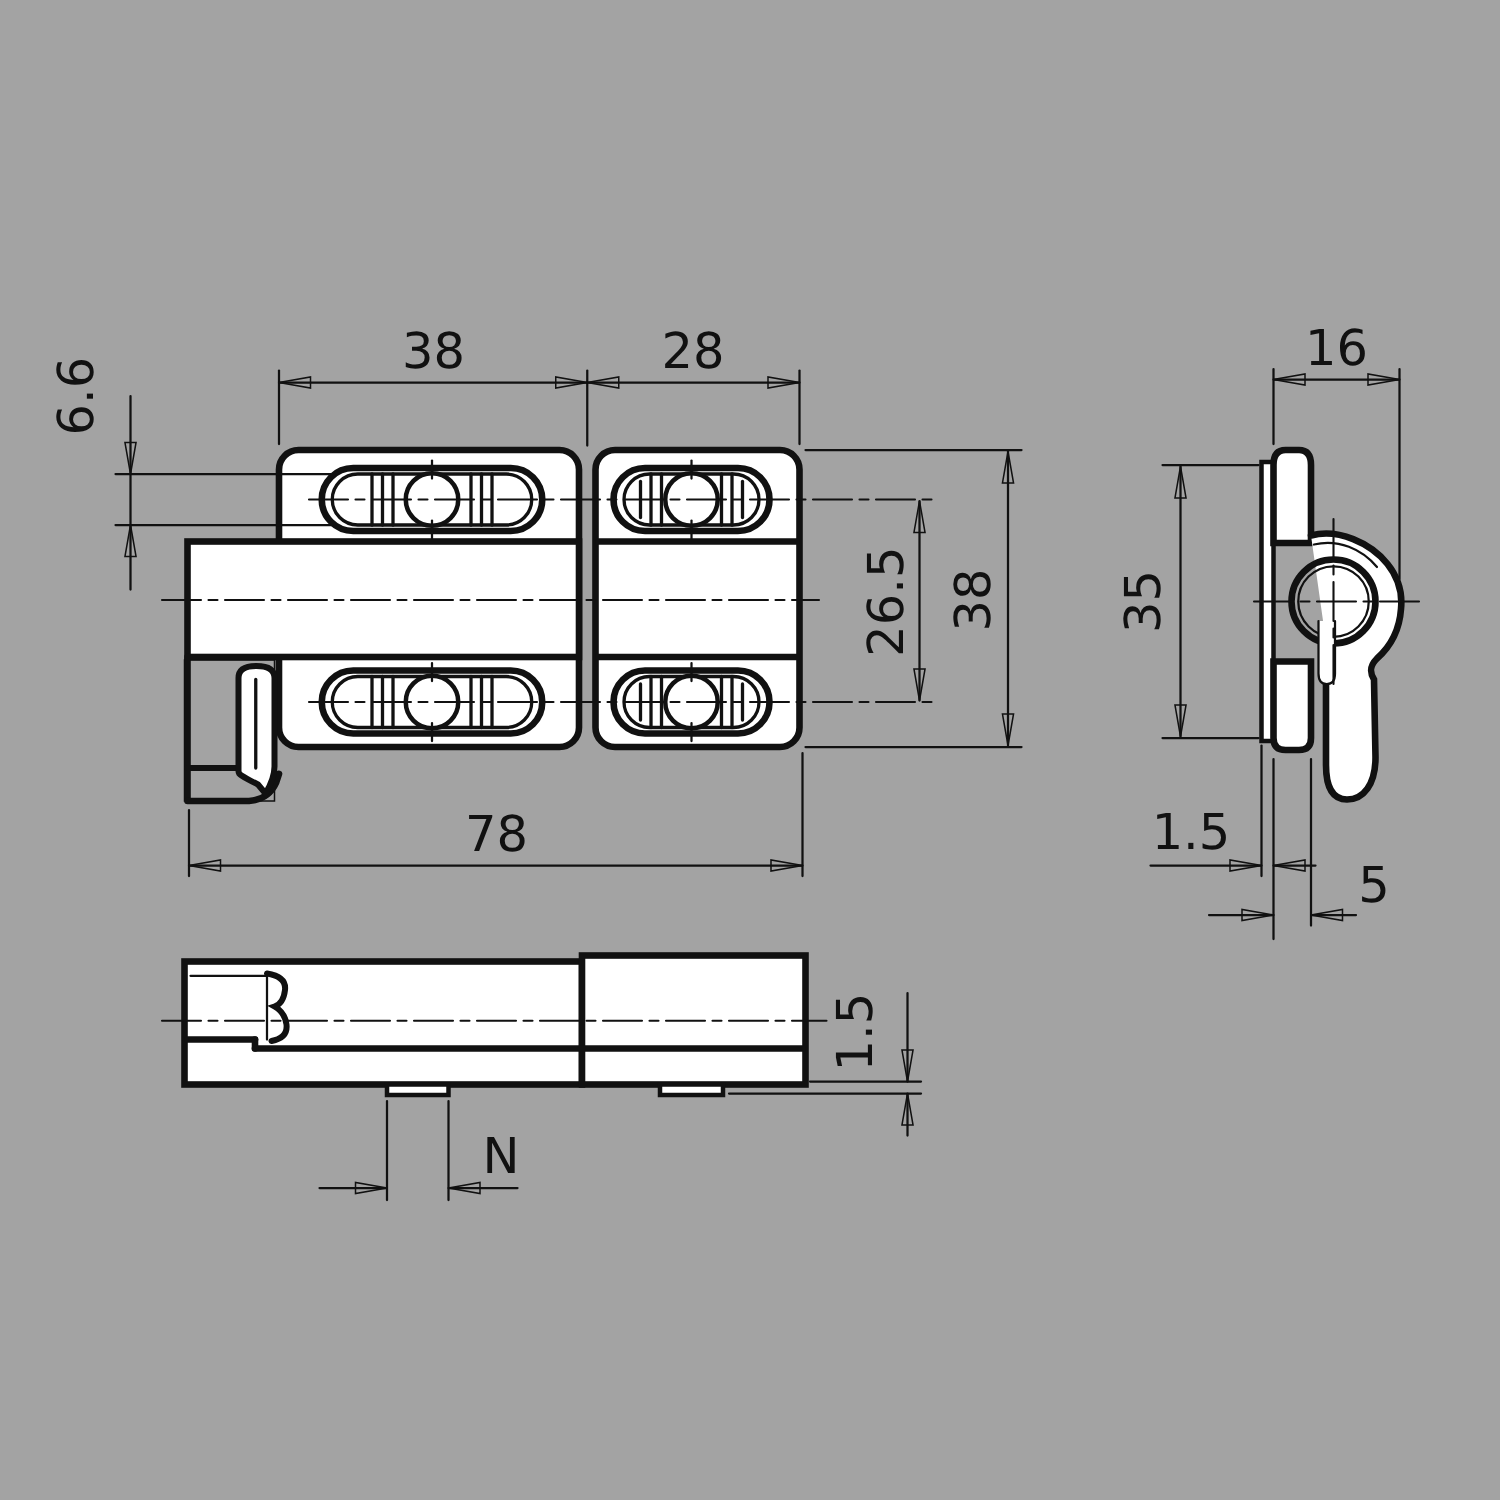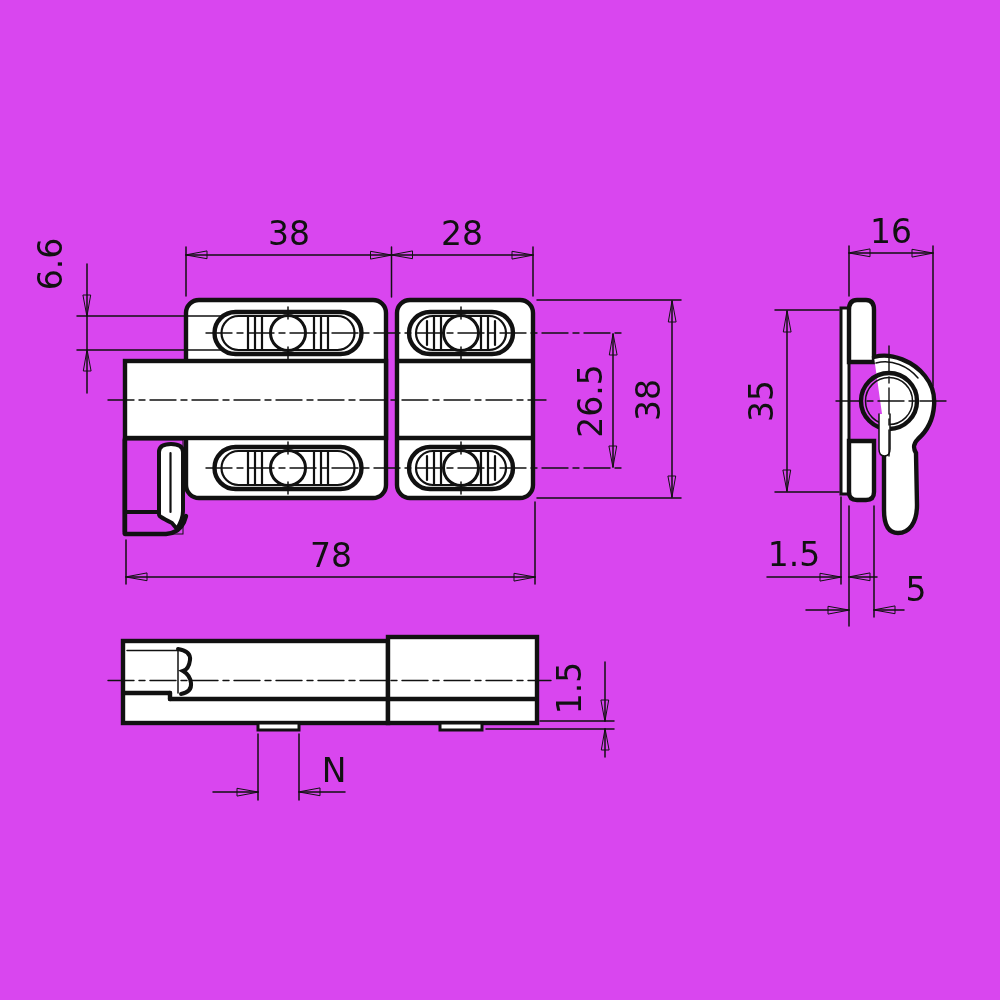--- a/index.html
+++ b/index.html
@@ -1,16 +1,16 @@
 <!DOCTYPE html>
 <html><head>
 <meta charset="utf-8">
 <style>
   html,body{margin:0;padding:0;background:#ffffff;}
-  .stage{width:1000px;height:1000px;position:relative;background:#d946ef;margin:0 auto;overflow:hidden;}
+  .stage{width:1000px;height:1000px;position:relative;background:#a3a3a3;margin:0 auto;overflow:hidden;}
   svg{display:block;}
   svg line, svg path, svg rect, svg circle { stroke:#111111; fill:none; stroke-linecap:round; }
   .thk  { stroke-width:4.4; }
   .thk2 { stroke-width:4.0; }
   .med  { stroke-width:2.2; }
   .med2 { stroke-width:3.0; }
   .thin { stroke-width:1.5; }
   .cl   { stroke-width:1.4; stroke-dasharray:26 5 6 5; }
   .wht  { fill:#ffffff; }
   .arrow{ fill:#111111; stroke:none; }

